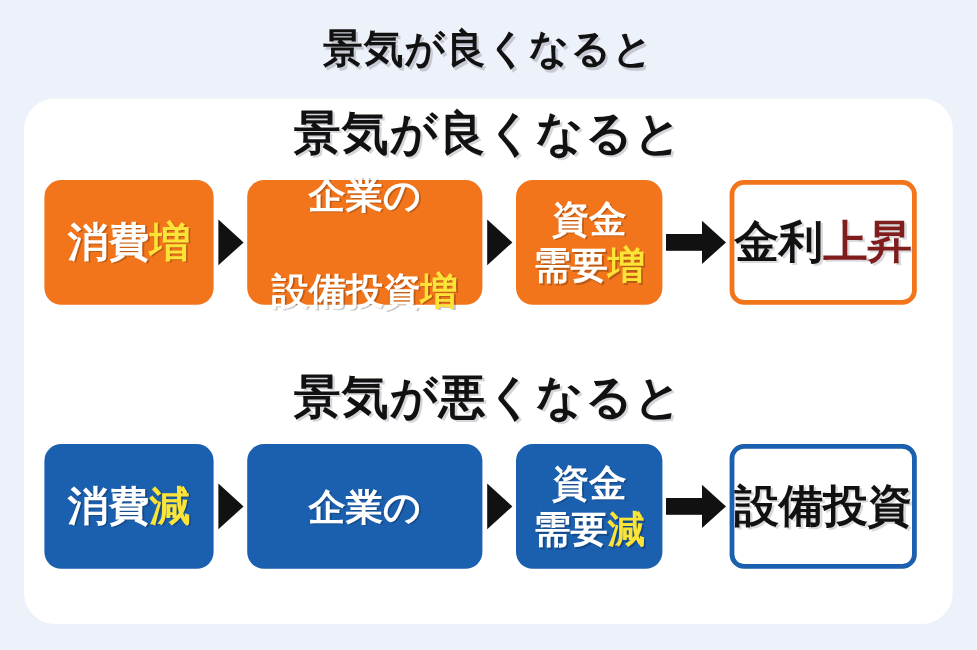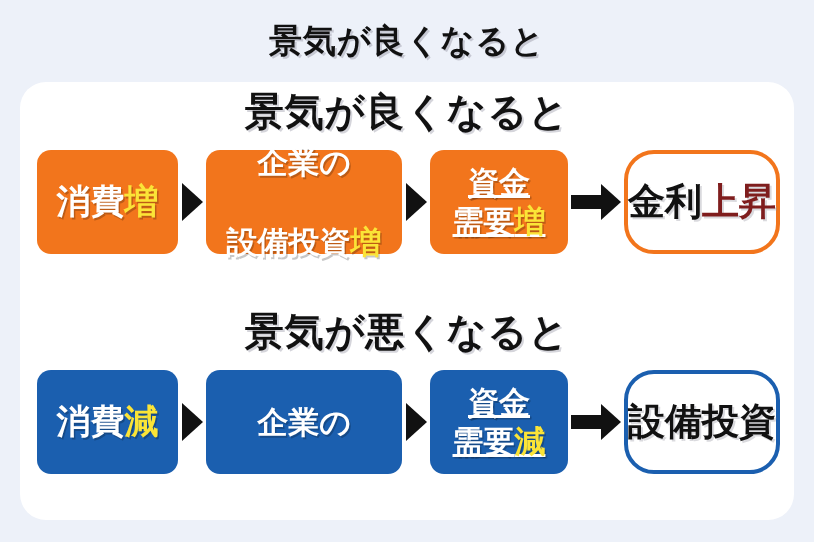--- a/index.html
+++ b/index.html
@@ -62,21 +62,21 @@
     justify-content: center;
     font-weight: bold;
     color: #FFFFFF;
     text-shadow: 1.5px 1.5px 0 rgba(0,0,0,0.22);
     flex: none;
   }
   .flow-good .step { background: #F2751C; }
   .flow-bad  .step { background: #1B5FAF; }
   .step-1 { width: 141px; font-size: 34px; }
   .step-2 { width: 196px; font-size: 31px; line-height: 39px; gap: 41px; }
-  .step-3 { width: 138px; font-size: 31px; line-height: 39px; text-decoration: underline; }
+  .step-3 { width: 122px; font-size: 31px; line-height: 39px; }
   .step .hl { color: #FBE437; }
   .tri-wrap {
     width: 28px;
     flex: none;
     display: flex;
     align-items: center;
     justify-content: center;
   }
   .tri {
     width: 0; height: 0;
@@ -90,21 +90,21 @@
     display: flex;
     align-items: center;
     justify-content: center;
   }
   .result {
     width: 156px;
     height: 104px;
     flex: none;
     background: #FFFFFF;
     border: 4px solid;
-    border-radius: 30px;
+    border-radius: 12px;
     display: flex;
     align-items: center;
     justify-content: center;
     font-size: 37px;
     font-weight: bold;
     color: #111;
     text-shadow: 2px 2px 0 rgba(150,150,160,0.35);
     white-space: nowrap;
   }
   .flow-good .result { border-color: #F2751C; }

